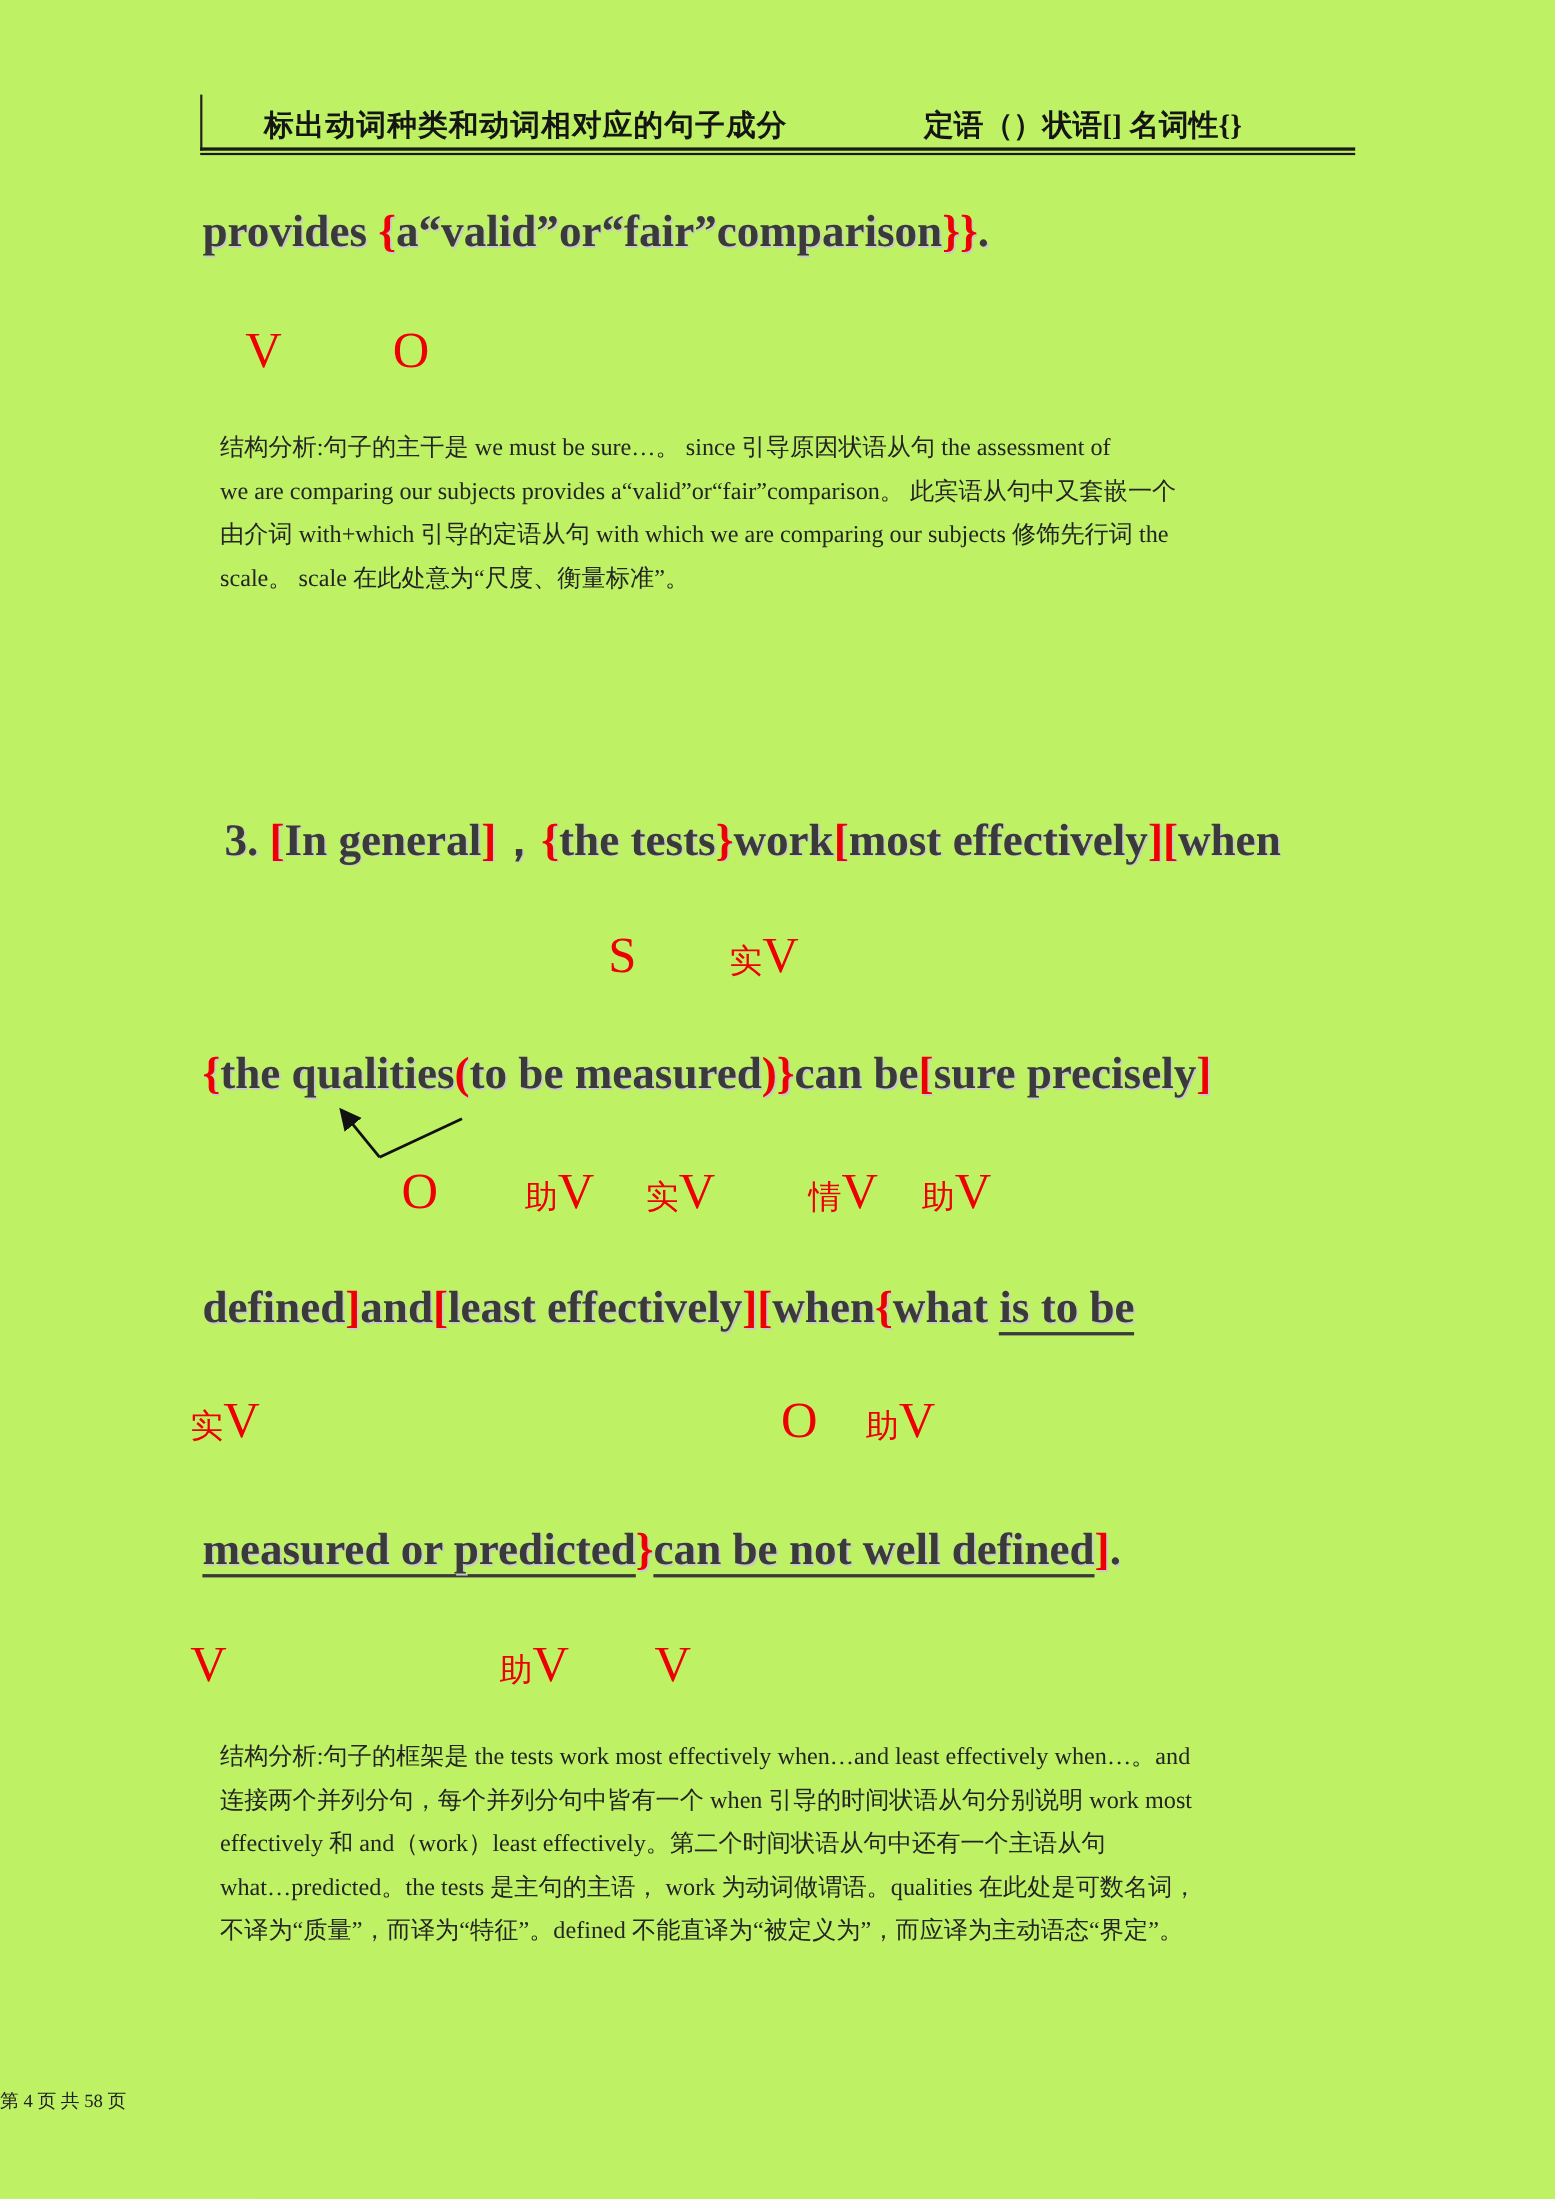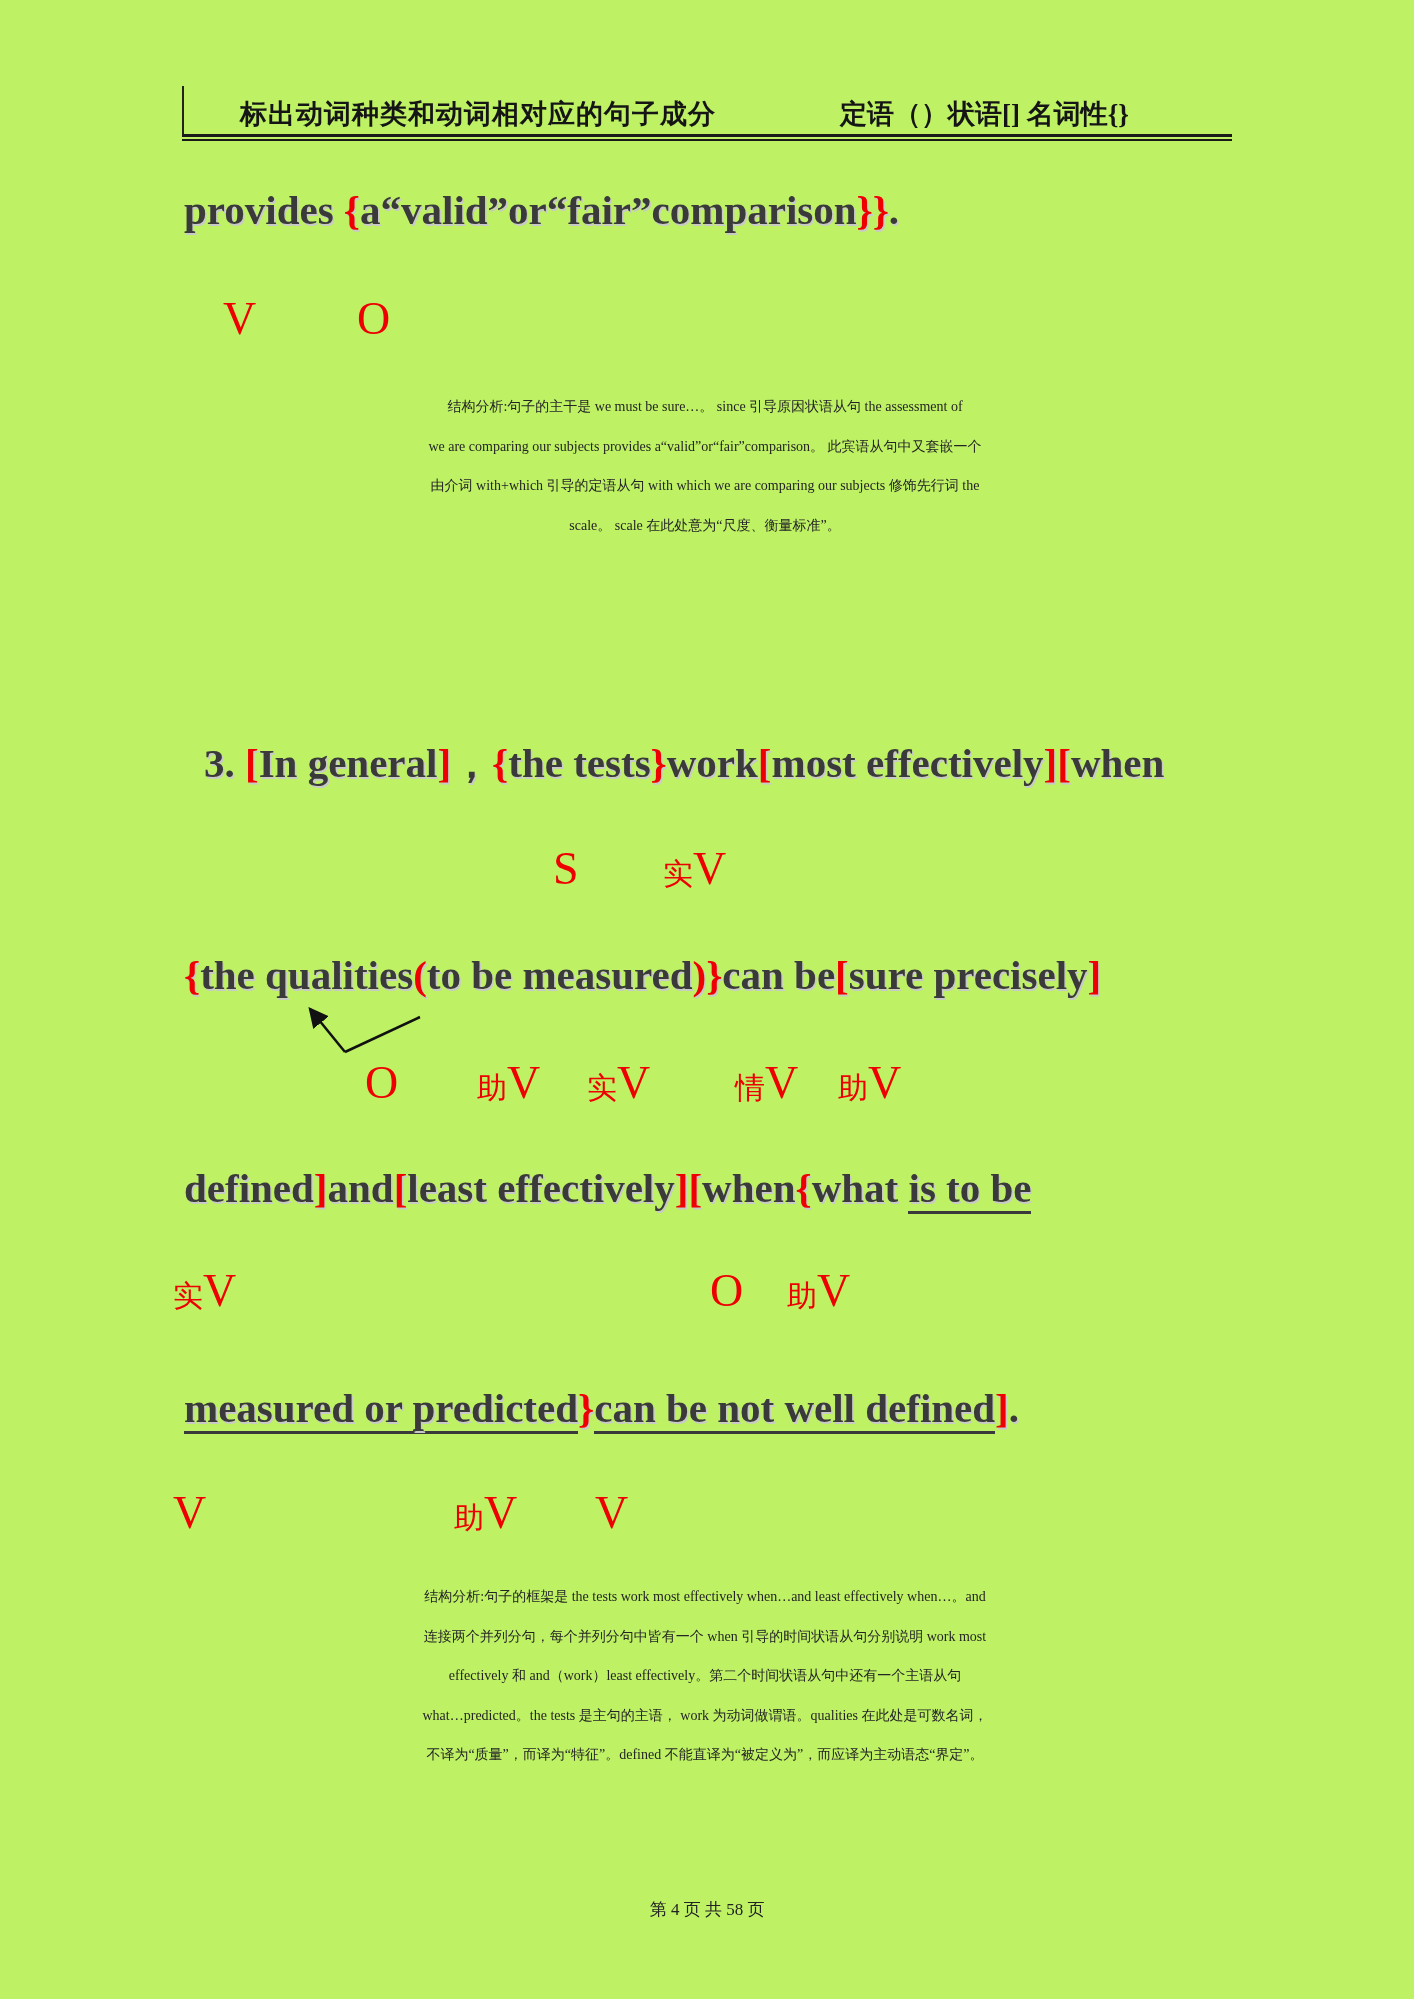--- a/index.html
+++ b/index.html
@@ -12,24 +12,24 @@
   .rule1{position:absolute;left:182px;top:134px;width:1050px;height:3px;background:#1a1a1a;}
   .rule2{position:absolute;left:182px;top:139px;width:1050px;height:2px;background:#1a1a1a;}
   .bigline{position:absolute;left:184px;font-size:41px;font-weight:bold;color:#3a3a3a;
            white-space:nowrap;text-shadow:1.5px 1.5px 0 #c9c9c9;}
   .bigline .red{color:#ee0000;}
   .u{border-bottom:3.5px solid #3a3a3a;}
   .labelrow{position:absolute;left:0;width:1414px;height:60px;color:#ee0000;}
   .lab{position:absolute;top:0;white-space:nowrap;}
   .lab .cjk{font-size:30px;}
   .lab .letter{font-size:46px;}
-  .para{position:absolute;left:200px;width:1010px;font-size:14px;line-height:39.5px;color:#242424;text-align:center;}
+  .para{position:absolute;left:200px;width:1010px;font-size:22px;line-height:39.5px;color:#242424;}
   .pline{white-space:nowrap;}
   .arrow{position:absolute;left:283px;top:997px;}
-  .footer{position:absolute;left:0;top:1898px;width:1414px;text-align:center;
+  .footer{position:absolute;left:0;top:1898px;width:1414px;text-align:left;
           font-size:17px;color:#222;}
 </style>
 </head>
 <body>
 
 <div class="page">
 
   <div class="hdr hdr-left">标出动词种类和动词相对应的句子成分</div>
   <div class="hdr hdr-right">定语（）状语[] 名词性{}</div>
   <div class="vtick"></div>

